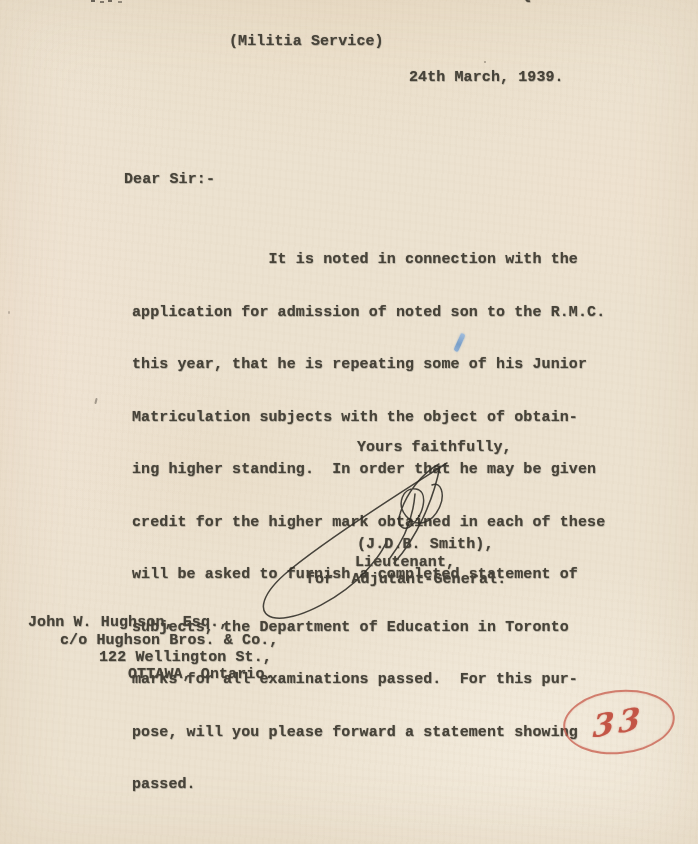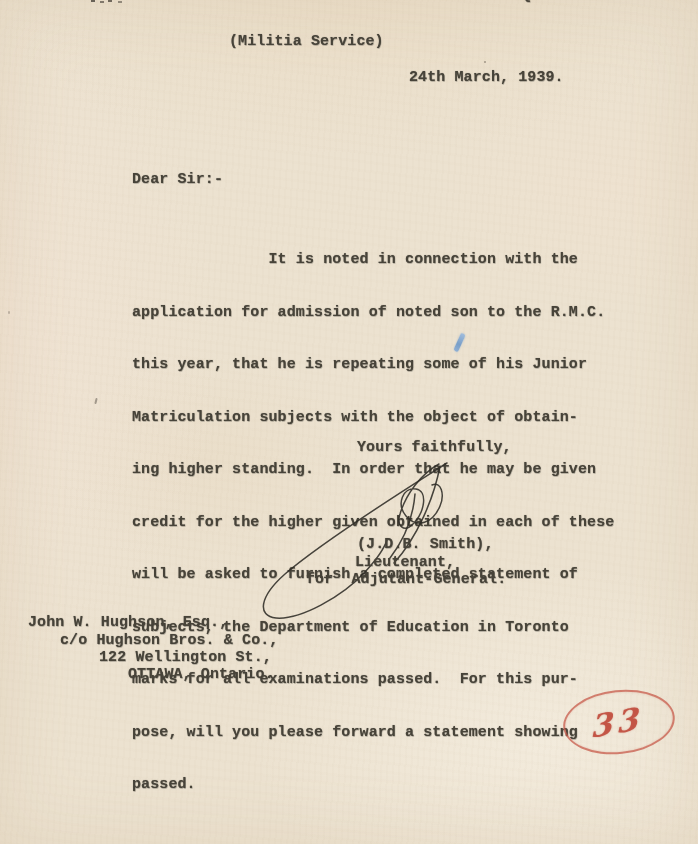--- a/index.html
+++ b/index.html
@@ -74,29 +74,29 @@
   <div class="corner-marks"></div>
 
   <div class="clip-top" style="left:494px;width:205px;">
     <span class="inner tw ref-frag" style="position:relative;">H.Q. 74-118-3</span>
   </div>
 
   <div class="tw" style="left:229px;top:33px;">(Militia Service)</div>
 
   <div class="tw" style="left:409px;top:69px;">24th March, 1939.</div>
 
-  <div class="tw" style="left:132px;top:171px;">Dear Sir:-</div>
+  <div class="tw" style="left:124px;top:171px;">Dear Sir:-</div>
 
   <div class="tw body-block" style="left:132px;top:216px;">
     <div>               It is noted in connection with the</div>
     <div>application for admission of noted son to the R.M.C.</div>
     <div>this year, that he is repeating some of his Junior</div>
     <div>Matriculation subjects with the object of obtain-</div>
     <div>ing higher standing.  In order that he may be given</div>
-    <div>credit for the higher given obtained in each of these</div>
+    <div>credit for the higher mark obtained in each of these</div>
     <div>will be asked to furnish a completed statement of</div>
     <div>subjects, the Department of Education in Toronto</div>
     <div>marks for all examinations passed.  For this pur-</div>
     <div>pose, will you please forward a statement showing</div>
     <div>passed.</div>
   </div>
 
   <div class="blue-mark"></div>
 
   <div class="tw" style="left:357px;top:439px;text-align:center;">Yours faithfully,</div>

